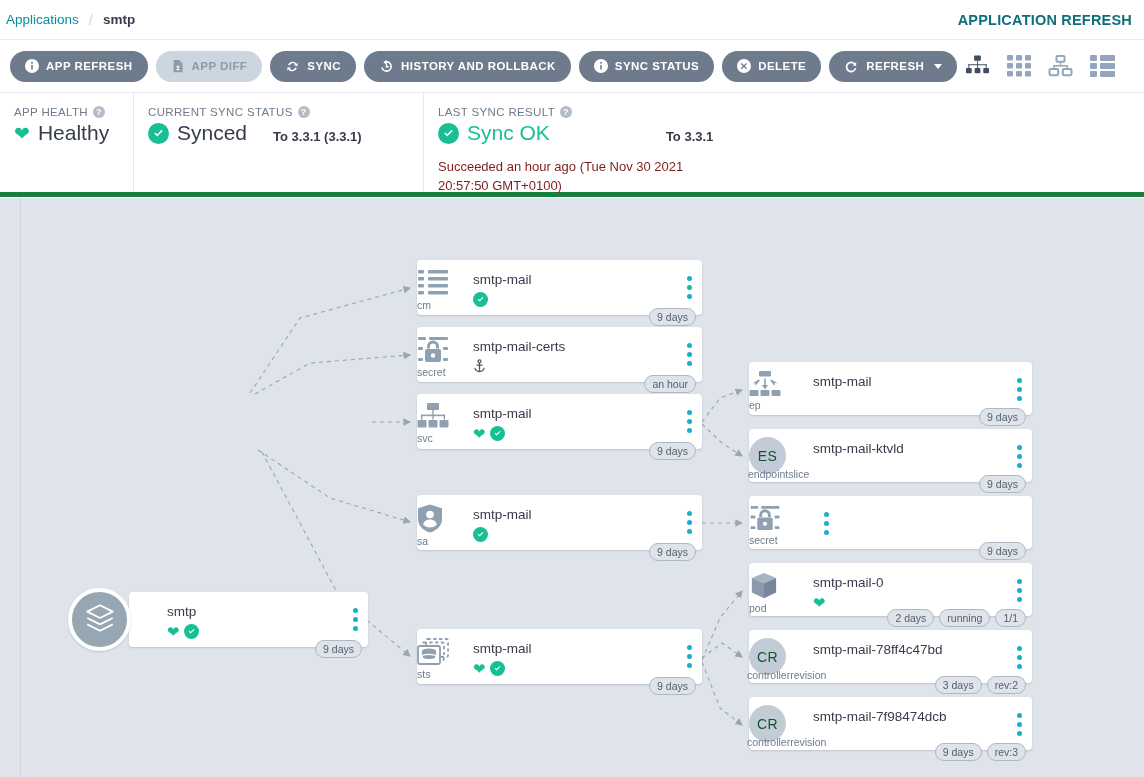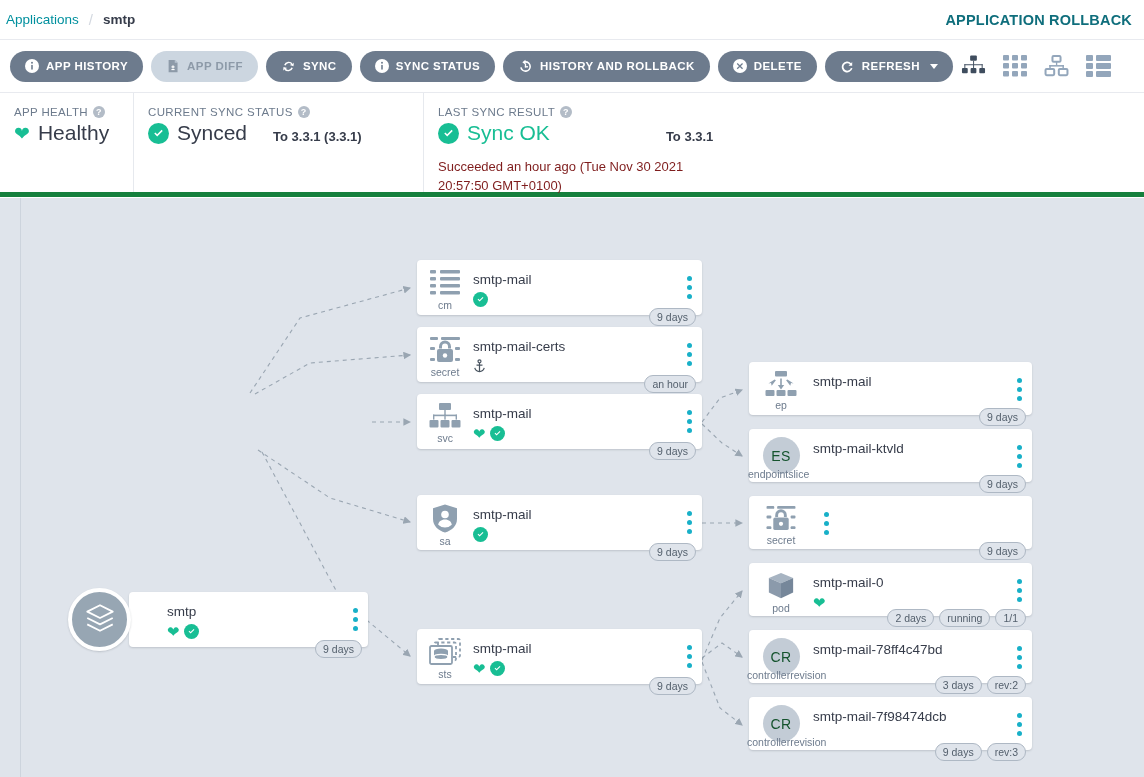--- a/index.html
+++ b/index.html
@@ -119,21 +119,21 @@
   
   .node {
     position:absolute;
     background:#ffffff;
     border-radius:4px;
     box-shadow:0 1px 2px rgba(40,50,60,.18);
     display:flex; align-items:flex-start;
   }
   .node-ico {
     width:56px; flex:0 0 56px;
-    display:flex; flex-direction:column; align-items:center;
+    display:flex; flex-direction:column; align-items:flex-start;
     padding-top:9px;
     color:#8fa0b0;
   }
   .node-ico svg { display:block; }
   .kindlabel {
     font-size:10.5px; color:#6d7b8d; margin-top:2px; white-space:nowrap;
   }
   .node-body { flex:1; padding-top:12px; min-width:0; }
   .node-name {
     font-size:13.5px; color:#363c4a; white-space:nowrap;
@@ -189,34 +189,34 @@
 </style>
 </head>
 <body>
 
 <div class="topbar">
   <div class="crumbs">
     <span class="crumb-link">Applications</span>
     <span class="crumb-sep">/</span>
     <span class="crumb-current">smtp</span>
   </div>
-  <div class="page-title-right">APPLICATION ROLLBACK</div>
+  <div class="page-title-right">APPLICATION REFRESH</div>
 </div>
 
 <div class="toolbar">
 
   <button class="btn">
     <span class="bico">
       <svg width="14" height="14" viewBox="0 0 16 16">
           <circle cx="8" cy="8" r="8" fill="#fff"></circle>
           <rect x="7.1" y="6.6" width="1.8" height="5.6" rx=".9" fill="#6d7b8d"></rect>
           <circle cx="8" cy="4.3" r="1.1" fill="#6d7b8d"></circle>
         </svg>
     </span>
-    <span>APP HISTORY</span>
+    <span>APP REFRESH</span>
   </button>
 
   <button class="btn disabled">
     <span class="bico">
       <svg width="14" height="14" viewBox="0 0 16 16">
           <path d="M3 1h7l3.2 3.2V15H3z" fill="#8d9aa8"></path>
           <path d="M10 1v3.4h3.2" fill="#b9c4d0"></path>
           <rect x="6.2" y="8.4" width="3.6" height="1.3" fill="#fff"></rect>
           <rect x="7.35" y="7.25" width="1.3" height="3.6" fill="#fff"></rect>
           <rect x="6.2" y="11.4" width="3.6" height="1.3" fill="#fff"></rect>
@@ -230,38 +230,38 @@
       <svg width="15" height="15" viewBox="0 0 16 16">
           <path d="M12.6 5.2A5.2 5.2 0 0 0 3.3 6.4l1.7.5A3.5 3.5 0 0 1 11 5.6l-1.7.9 4 1.1.5-4z" fill="#fff"></path>
           <path d="M3.4 10.8a5.2 5.2 0 0 0 9.3-1.2l-1.7-.5A3.5 3.5 0 0 1 5 10.4l1.7-.9-4-1.1-.5 4z" fill="#fff"></path>
         </svg>
     </span>
     <span>SYNC</span>
   </button>
 
   <button class="btn">
     <span class="bico">
+      <svg width="15" height="15" viewBox="0 0 16 16">
+          <path d="M8 2.2A5.8 5.8 0 1 1 2.3 9l1.7-.2A4.1 4.1 0 1 0 8 3.9V6L4.6 3.4 8 .8z" fill="#fff"></path>
+          <rect x="7.3" y="5" width="1.4" height="4" fill="#fff"></rect>
+          <rect x="7.3" y="7.6" width="3.4" height="1.4" fill="#fff"></rect>
+        </svg>
+    </span>
+    <span>HISTORY AND ROLLBACK</span>
+  </button>
+
+  <button class="btn">
+    <span class="bico">
       <svg width="14" height="14" viewBox="0 0 16 16">
           <circle cx="8" cy="8" r="8" fill="#fff"></circle>
           <rect x="7.1" y="6.6" width="1.8" height="5.6" rx=".9" fill="#6d7b8d"></rect>
           <circle cx="8" cy="4.3" r="1.1" fill="#6d7b8d"></circle>
         </svg>
     </span>
     <span>SYNC STATUS</span>
-  </button>
-
-  <button class="btn">
-    <span class="bico">
-      <svg width="15" height="15" viewBox="0 0 16 16">
-          <path d="M8 2.2A5.8 5.8 0 1 1 2.3 9l1.7-.2A4.1 4.1 0 1 0 8 3.9V6L4.6 3.4 8 .8z" fill="#fff"></path>
-          <rect x="7.3" y="5" width="1.4" height="4" fill="#fff"></rect>
-          <rect x="7.3" y="7.6" width="3.4" height="1.4" fill="#fff"></rect>
-        </svg>
-    </span>
-    <span>HISTORY AND ROLLBACK</span>
   </button>
 
   <button class="btn">
     <span class="bico">
       <svg width="14" height="14" viewBox="0 0 16 16">
           <circle cx="8" cy="8" r="8" fill="#fff"></circle>
           <path d="M5.3 4.6l6.1 6.1-1 1-6.1-6.1zM11.4 5.6l-6.1 6.1-1-1 6.1-6.1z" fill="#6d7b8d"></path>
         </svg>
     </span>
     <span>DELETE</span>

